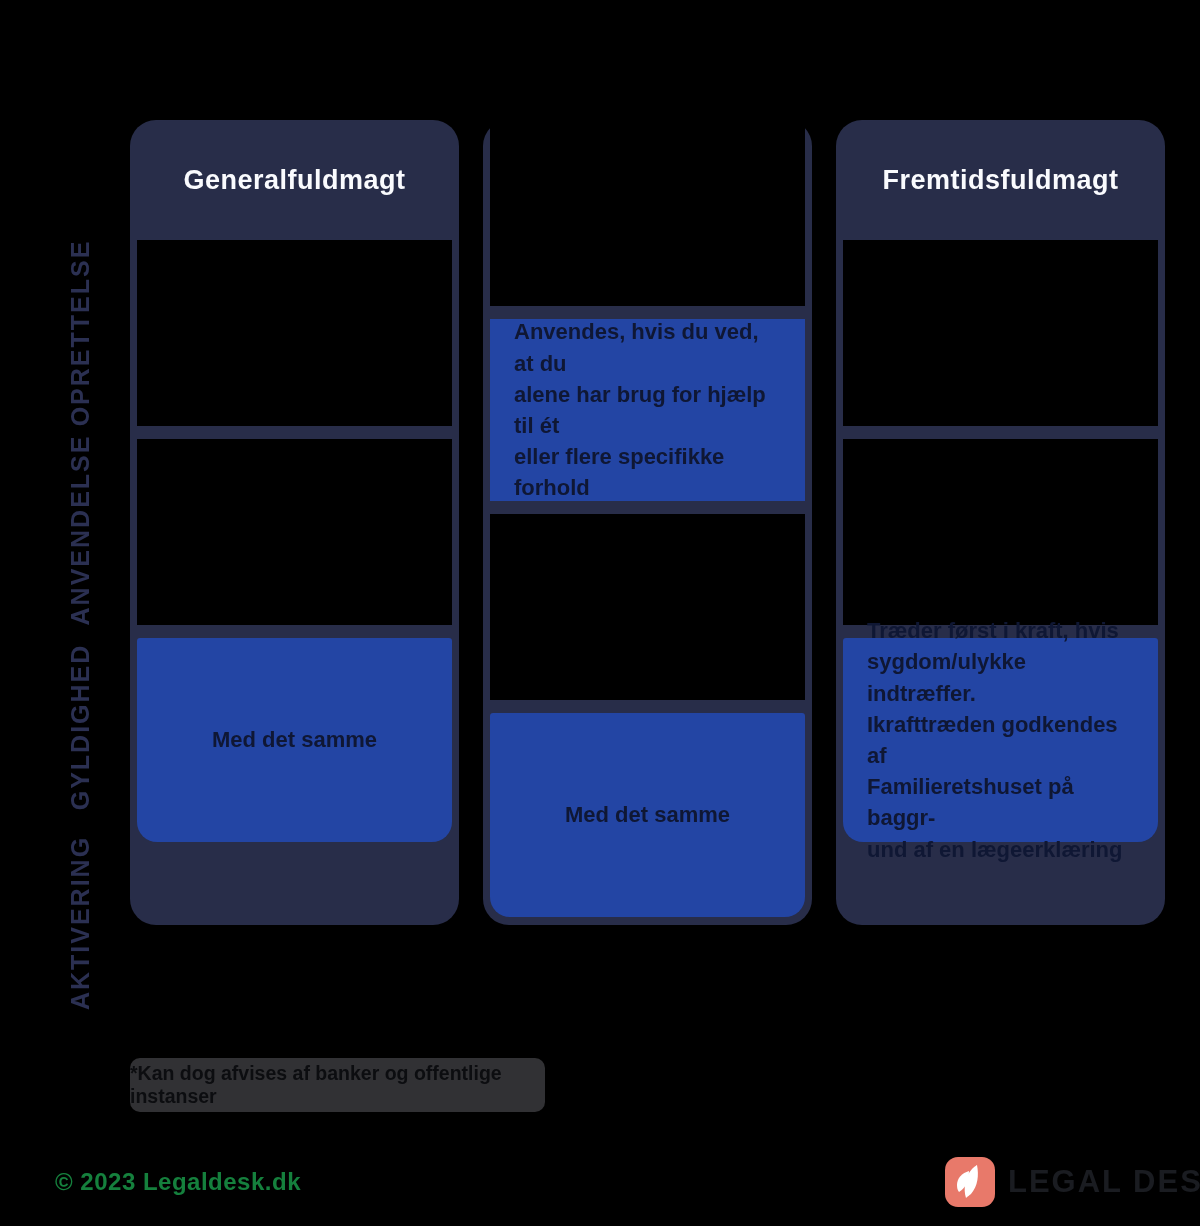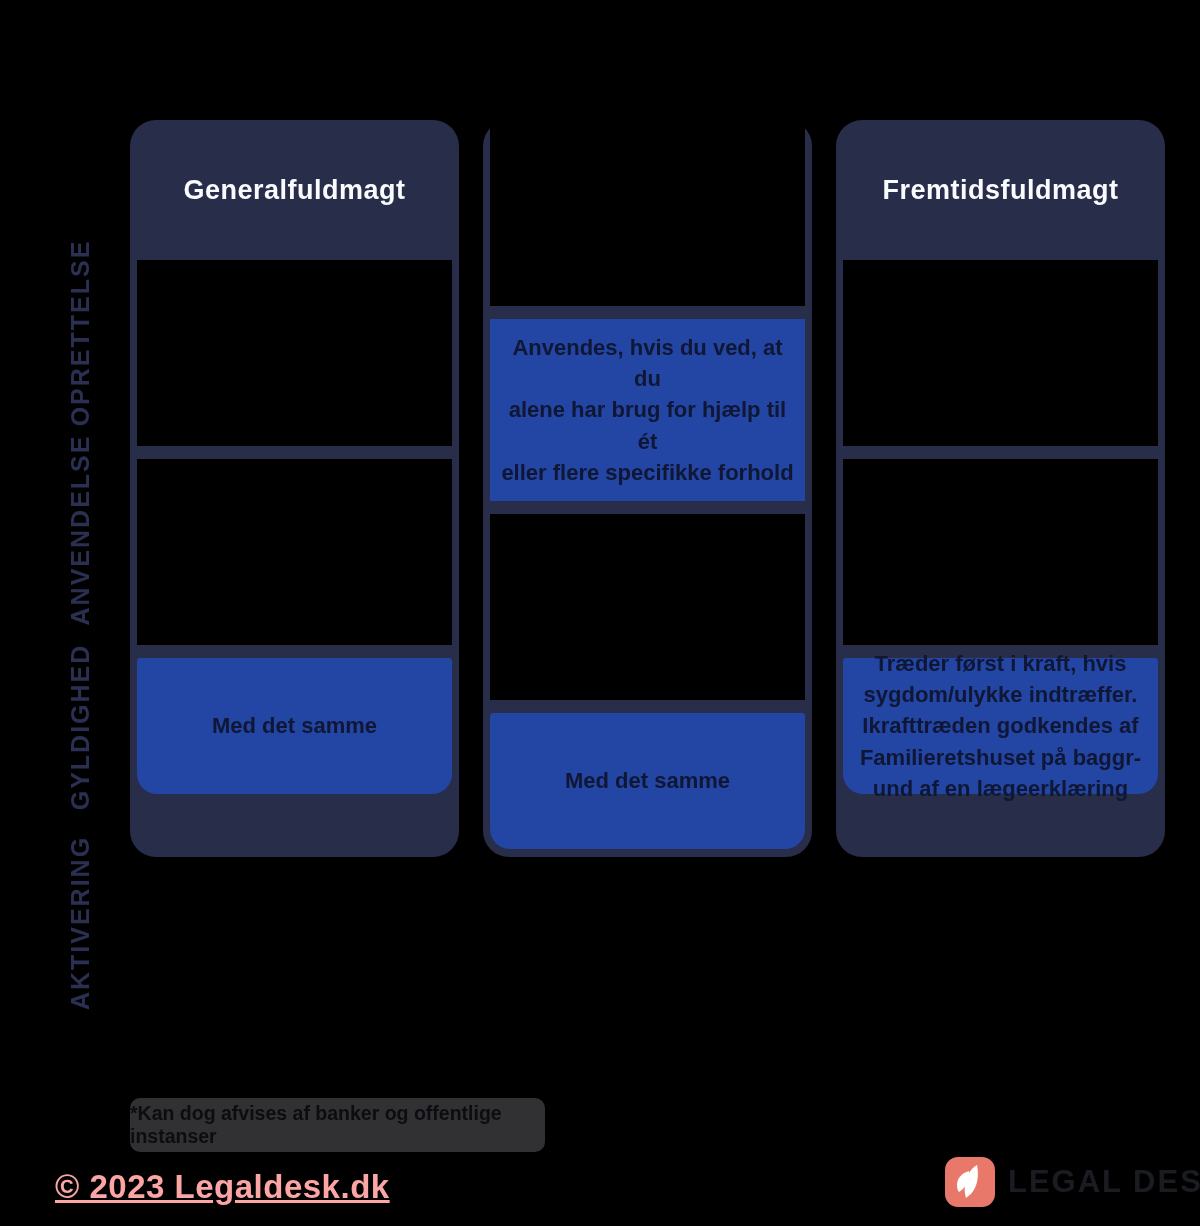--- a/index.html
+++ b/index.html
@@ -46,75 +46,73 @@
   .column {
     flex: 1;
     background: #282d49;
     border-radius: 26px;
     padding: 0 7px 8px 7px;
     box-sizing: border-box;
     display: flex;
     flex-direction: column;
   }
   .col-header {
-    height: 140px;
+    height: 120px;
     display: flex;
     align-items: center;
     justify-content: center;
     color: #fafbfe;
     font-size: 27px;
     font-weight: 700;
     letter-spacing: 0.5px;
   }
   .cell {
     display: flex;
     align-items: center;
     justify-content: center;
-    text-align: center;
-    padding: 0 8px;
+    text-align: left;
+    padding: 0 24px;
     box-sizing: border-box;
     font-weight: 700;
     font-size: 22px;
     line-height: 1.42;
     color: #0f1734;
     white-space: pre-line;
   }
   .cell.c-black { background: #000000; height: 186px; }
   .cell.c-blue  { background: #2345a4; height: 182px; }
   .cell + .cell { margin-top: 13px; }
-  .cell.last    { height: 136px; border-radius: 3px 3px 20px 20px; }
+  .cell.last    { height: 204px; border-radius: 3px 3px 20px 20px; }
 
   
   .footnote {
     position: absolute;
     left: 130px;
     top: 1058px;
     width: 415px;
     height: 54px;
     background: #313134;
     border-radius: 10px;
     display: flex;
     align-items: center;
     justify-content: center;
     color: #0c0d10;
     font-weight: 700;
     font-size: 19.5px;
-    margin-top: 40px;
   }
 
   
   .copyright {
     position: absolute;
     left: 55px;
     top: 1168px;
-    font-size: 33px;
+    font-size: 24px;
     font-weight: 600;
-    color: #fca5a5;
+    color: #15803d;
     letter-spacing: 0.5px;
-    text-decoration: underline;
   }
   .brand {
     position: absolute;
     left: 945px;
     top: 1157px;
     height: 50px;
     display: flex;
     align-items: center;
     gap: 13px;
   }

